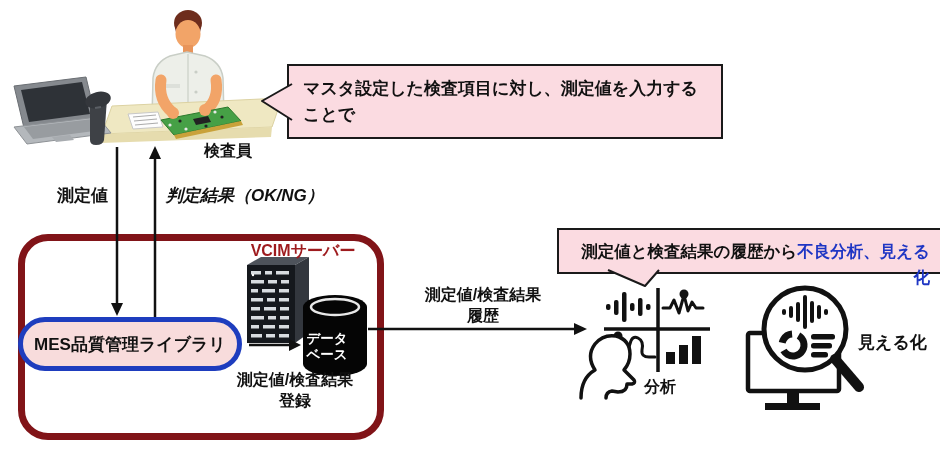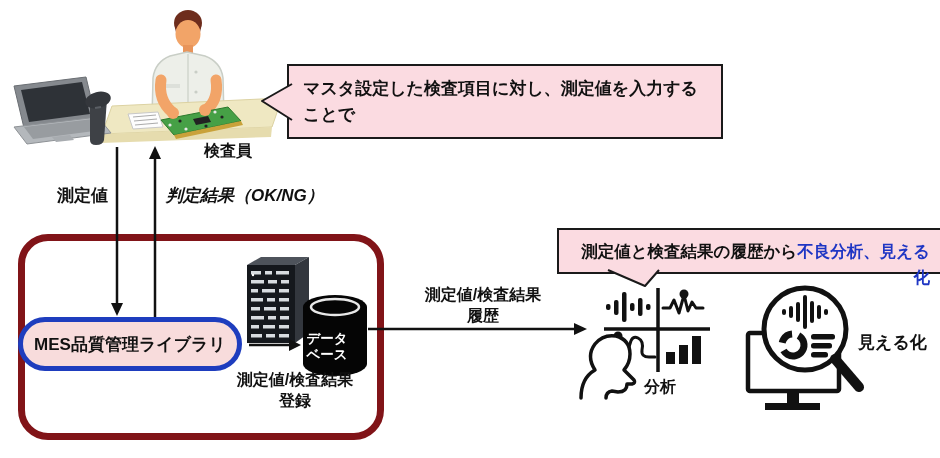--- a/index.html
+++ b/index.html
@@ -236,20 +236,21 @@
 
   <svg id="tails" class="abs" width="940" height="458" viewBox="0 0 940 458">
     <path d="M292,84 L262,101 L292,120" fill="#FBDBE1" stroke="#1a1a1a" stroke-width="2" stroke-linejoin="round"></path>
     <path d="M608,270 L645,286 L659,270" fill="#FBDBE1" stroke="#1a1a1a" stroke-width="2" stroke-linejoin="round"></path>
   </svg>
 
   <div id="inspector-label" class="abs lbl">検査員</div>
   <div id="measured-label" class="abs lbl">測定値</div>
   <div id="judgment-label" class="abs lbl">判定結果（OK/NG）</div>
 
+  <div id="vcim-title" class="abs lbl">VCIMサーバー</div>
 
   <div id="mes-pill">
     <span>MES品質管理ライブラリ</span>
   </div>
 
   <div id="db-label" class="abs">
     <div>データ</div>
     <div>ベース</div>
   </div>
 

